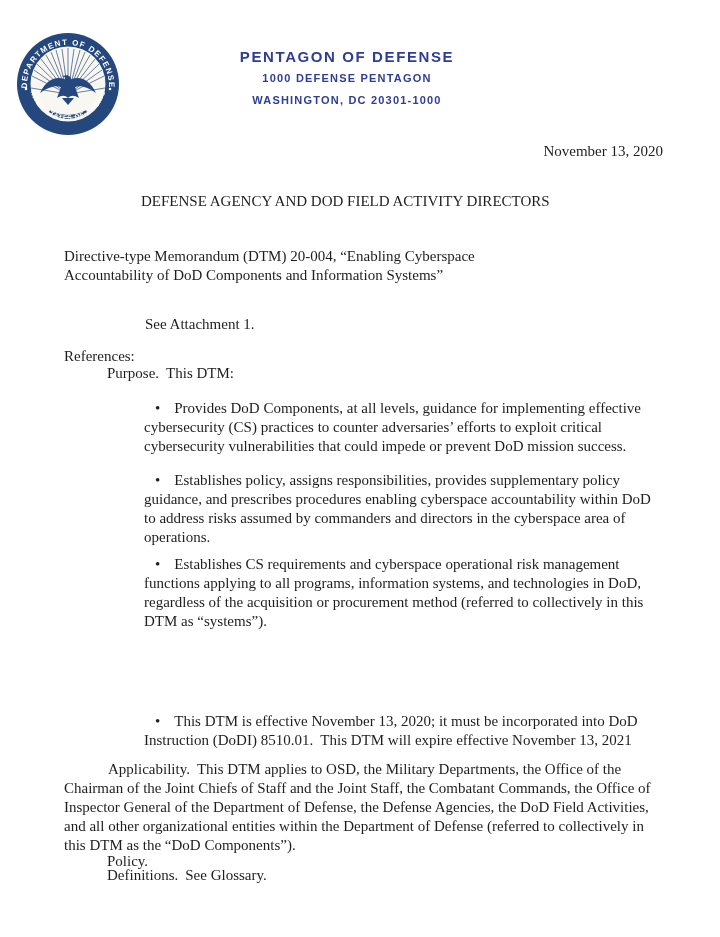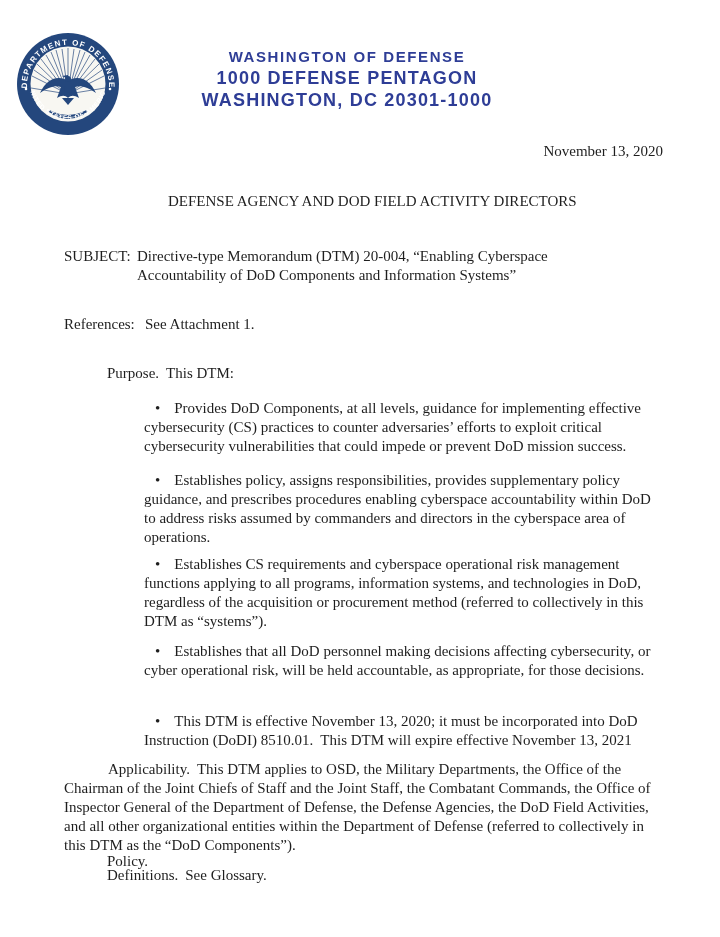--- a/index.html
+++ b/index.html
@@ -22,30 +22,30 @@
   }
   
   .seal{position:absolute;left:16px;top:32px;width:104px;height:104px;}
   .letterhead{
     position:absolute;left:167px;top:47px;width:360px;
     text-align:center;color:var(--navy);
     font-family:"Liberation Sans","DejaVu Sans",sans-serif;
     font-weight:bold;
   }
   .lh1{font-size:15px;letter-spacing:1.6px;margin-bottom:3px;}
-  .lh2,.lh3{font-size:18px;letter-spacing:1.2px;margin-bottom:3px;text-align:center;}
+  .lh2,.lh3{font-size:11px;letter-spacing:1.2px;margin-bottom:3px;text-align:center;}
   
   .date{position:absolute;top:142px;right:57px;}
   .memo{position:absolute;left:64px;top:192px;white-space:nowrap;}
-  .memo-l2{margin-left:104px;}
+  .memo-l2{margin-left:77px;}
   .subject{position:absolute;left:64px;top:247px;display:flex;}
   .subject .lbl{width:73px;flex:none;}
   .subject .val{width:452px;}
   .refs{position:absolute;left:64px;top:315px;display:flex;}
-  .refs .lbl{width:81px;flex:none;}
+  .refs .lbl{width:81px;flex:none;margin-top:32px;}
   .sect{position:absolute;}
   .u{}
   .lead{margin-right:7px;}
   .purpose-line{left:107px;top:364px;}
   .bullet{position:absolute;left:144px;width:518px;}
   .b1{top:399px;} .b2{top:471px;} .b3{top:555px;} .b4{top:642px;} .b5{top:712px;}
   .b-dot{margin-left:11px;margin-right:14px;}
   .applic{position:absolute;left:64px;top:760px;width:600px;text-indent:44px;}
   .applic .body-text{text-indent:0;}
   .defs{left:107px;top:866px;}
@@ -102,33 +102,32 @@
       <textPath href="#arcTop" startOffset="50%" text-anchor="middle">DEPARTMENT OF DEFENSE</textPath>
     </text>
     <text font-family="Liberation Sans, DejaVu Sans, sans-serif" font-size="6.4" font-weight="bold" fill="#ffffff" letter-spacing="0.8">
       <textPath href="#arcBot" startOffset="50%" text-anchor="middle">UNITED STATES OF AMERICA</textPath>
     </text>
     <circle cx="10" cy="57" r="1.3" fill="#ffffff"></circle>
     <circle cx="94" cy="57" r="1.3" fill="#ffffff"></circle>
   </svg>
 
   <div class="letterhead">
-    <div class="lh1">WASHINGTON OF DEFENSE</div>
+    <div class="lh1">PENTAGON OF DEFENSE</div>
     <div class="lh2">1000 DEFENSE PENTAGON</div>
     <div class="lh3">WASHINGTON, DC 20301-1000</div>
   </div>
 
   <div class="date">November 13, 2020</div>
 
   <div class="memo">
     <div class="memo-l2">DEFENSE AGENCY AND DOD FIELD ACTIVITY DIRECTORS</div>
   </div>
 
   <div class="subject">
-    <div class="lbl">SUBJECT:</div>
     <div class="val body-text">Directive-type Memorandum (DTM) 20-004, “Enabling Cyberspace Accountability of DoD Components and Information Systems”</div>
   </div>
 
   <div class="refs">
     <div class="lbl">References:</div>
     <div>See Attachment 1.</div>
   </div>
 
   <div class="sect purpose-line">
     <span class="u lead">Purpose.</span><span class="body-text">This DTM:</span>
@@ -136,23 +135,20 @@
 
   <div class="bullet b1">
     <span class="b-dot">•</span><span class="body-text">Provides DoD Components, at all levels, guidance for implementing effective cybersecurity (CS) practices to counter adversaries’ efforts to exploit critical cybersecurity vulnerabilities that could impede or prevent DoD mission success.</span>
   </div>
   <div class="bullet b3">
     <span class="b-dot">•</span><span class="body-text">Establishes CS requirements and cyberspace operational risk management functions applying to all programs, information systems, and technologies in DoD, regardless of the acquisition or procurement method (referred to collectively in this DTM as “systems”).</span>
   </div>
   <div class="bullet b2">
     <span class="b-dot">•</span><span class="body-text">Establishes policy, assigns responsibilities, provides supplementary policy guidance, and prescribes procedures enabling cyberspace accountability within DoD to address risks assumed by commanders and directors in the cyberspace area of operations.</span>
   </div>
-  <div class="bullet b4">
-    <span class="b-dot">•</span><span class="body-text">Establishes that all DoD personnel making decisions affecting cybersecurity, or cyber operational risk, will be held accountable, as appropriate, for those decisions.</span>
-  </div>
   <div class="bullet b5">
     <span class="b-dot">•</span><span class="body-text">This DTM is effective November 13, 2020; it must be incorporated into DoD Instruction (DoDI) 8510.01.  This DTM will expire effective November 13, 2021</span>
   </div>
 
   <div class="applic">
     <span class="u lead">Applicability.</span><span class="body-text">This DTM applies to OSD, the Military Departments, the Office of the Chairman of the Joint Chiefs of Staff and the Joint Staff, the Combatant Commands, the Office of Inspector General of the Department of Defense, the Defense Agencies, the DoD Field Activities, and all other organizational entities within the Department of Defense (referred to collectively in this DTM as the “DoD Components”).</span>
   </div>
 
   <div class="sect defs">
     <span class="u lead">Definitions.</span><span class="body-text">See Glossary.</span>

